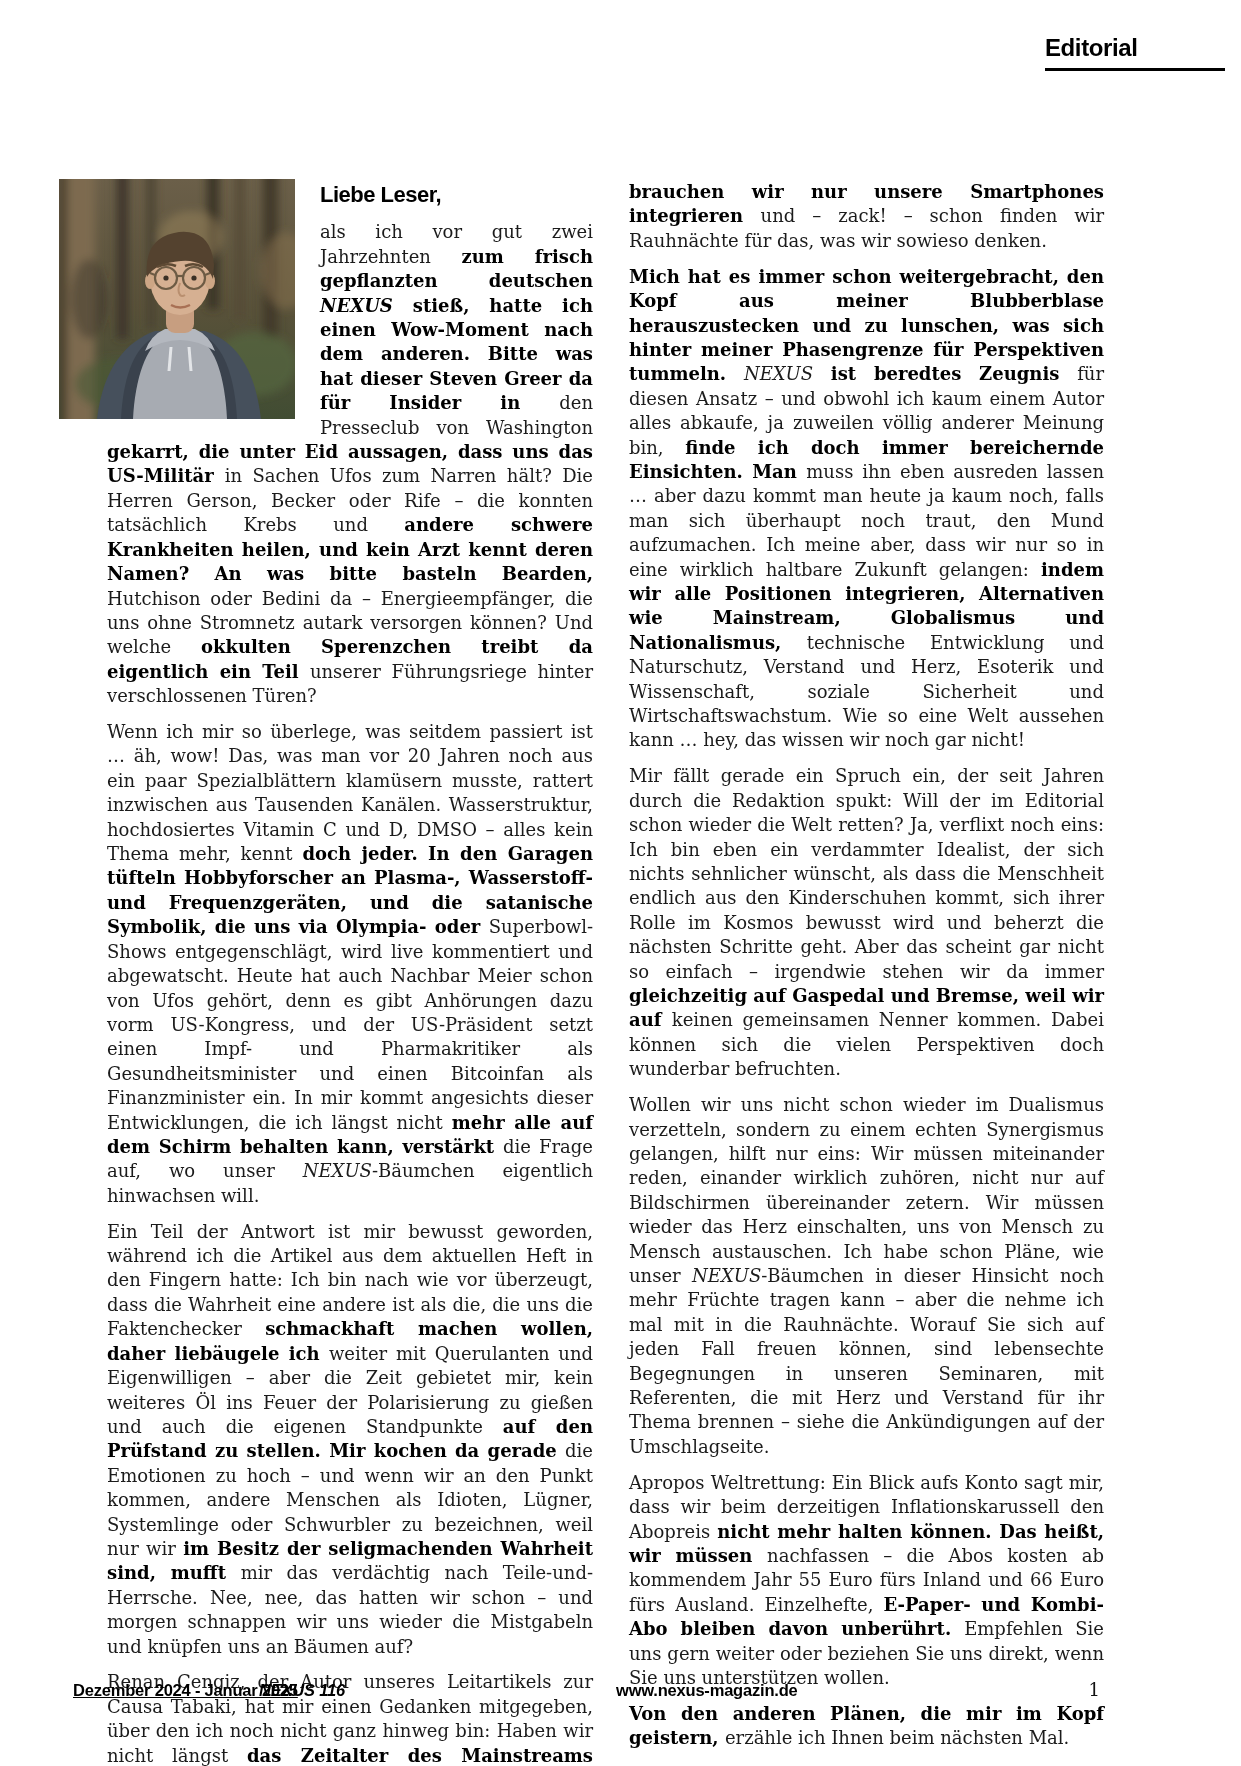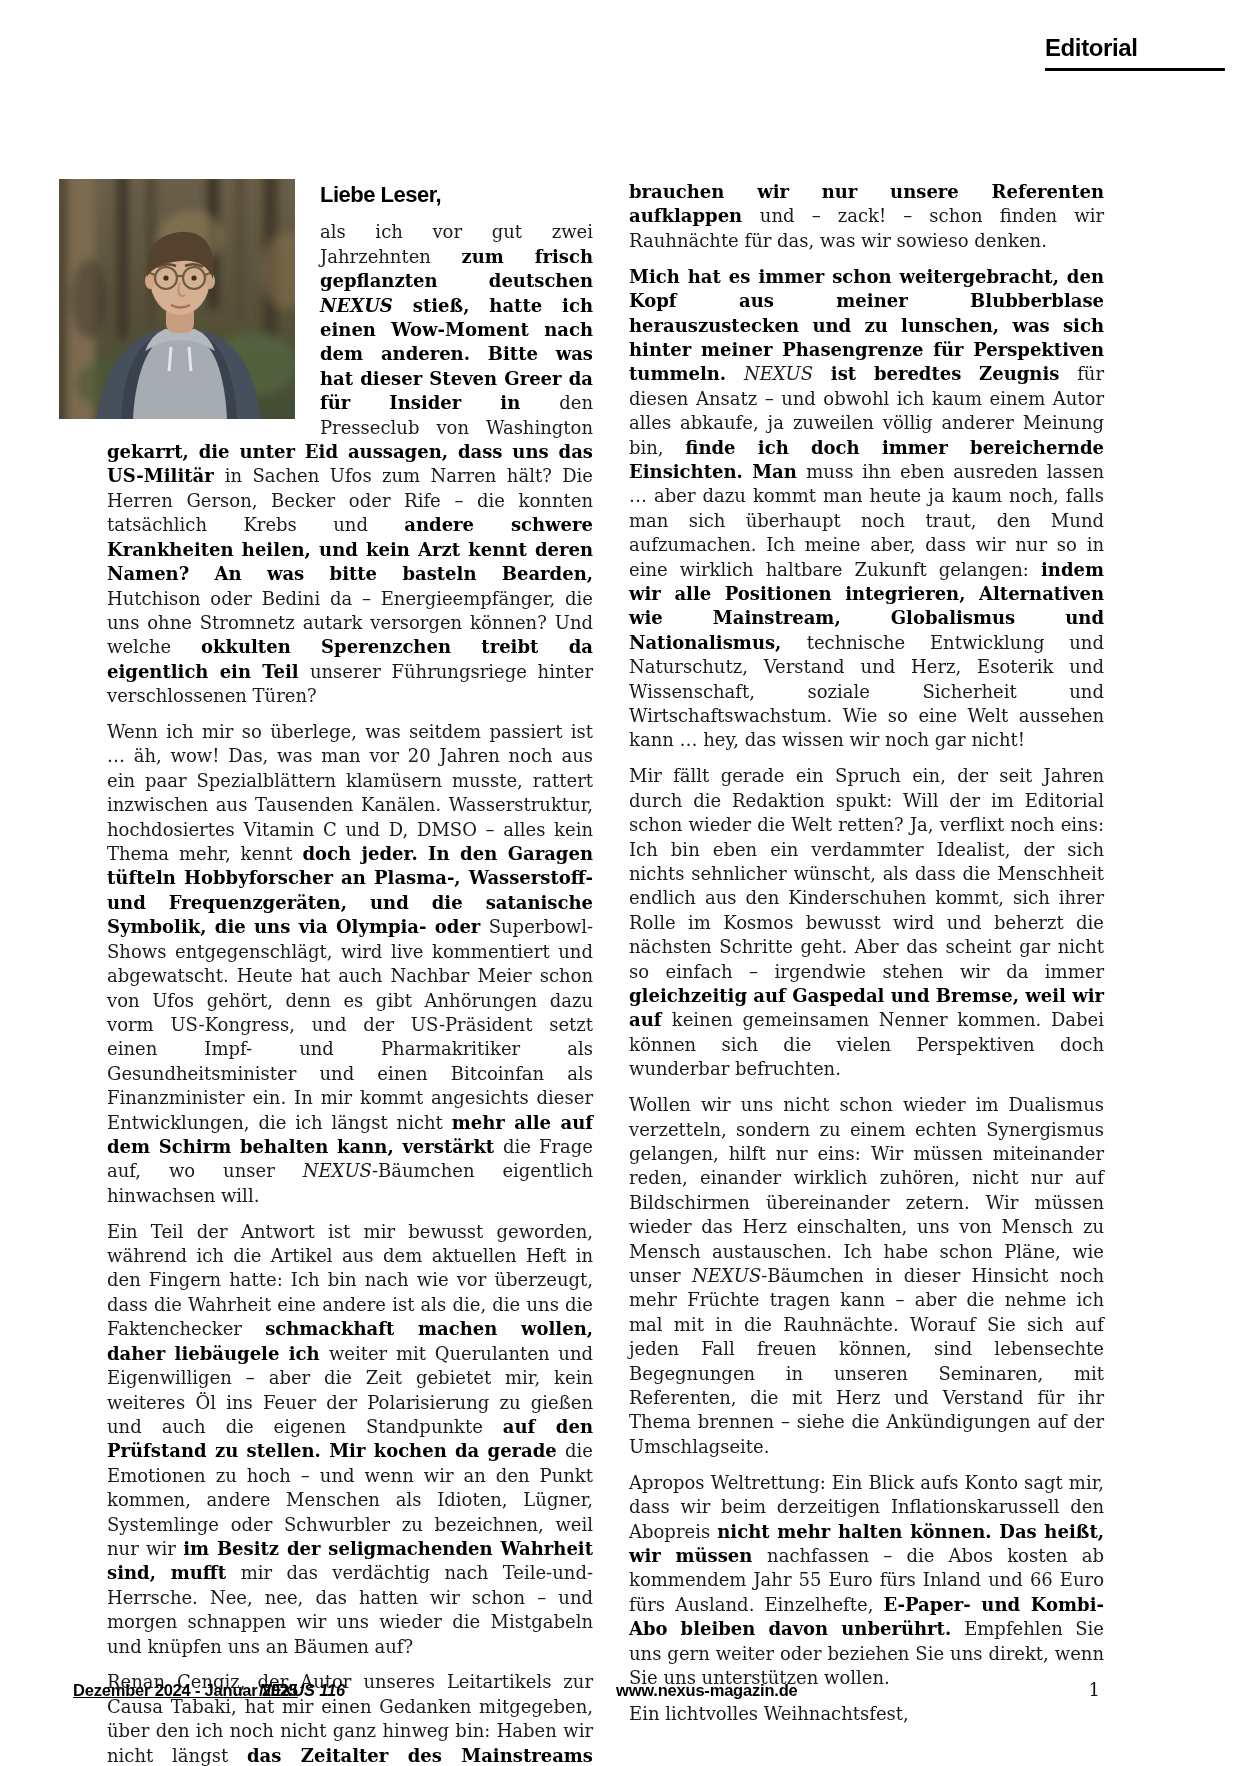--- a/index.html
+++ b/index.html
@@ -114,25 +114,26 @@
   <div class="col col-1">
     <div class="photo-spacer"></div>
     <h1 class="salutation">Liebe Leser,</h1>
   <p><span>als ich vor gut zwei Jahrzehnten </span><b>zum frisch gepflanzten deutschen </b><b><i>NEXUS</i></b><b> stieß, hatte ich einen Wow-Moment nach dem anderen. Bitte was hat dieser Steven Greer da für Insider in </b><span>den Presseclub von Washington </span><b>gekarrt, die unter Eid aussagen, dass uns das US-Militär </b><span>in Sachen Ufos zum Narren hält? Die Herren Gerson, Becker oder Rife – die konnten tatsächlich Krebs und </span><b>andere schwere Krankheiten heilen, und kein Arzt kennt deren Namen? An was bitte basteln Bearden, </b><span>Hutchison oder Bedini da – Energieempfänger, die uns ohne Stromnetz autark versorgen können? Und welche </span><b>okkulten Sperenzchen treibt da eigentlich ein Teil </b><span>unserer Führungsriege hinter verschlossenen Türen?</span></p>
       <p><span>Wenn ich mir so überlege, was seitdem passiert ist … äh, wow! Das, was man vor 20 Jahren noch aus ein paar Spezialblättern klamüsern musste, rattert inzwischen aus Tausenden Kanälen. Wasserstruktur, hochdosiertes Vitamin C und D, DMSO – alles kein Thema mehr, kennt </span><b>doch jeder. In den Garagen tüfteln Hobbyforscher an Plasma-, Wasserstoff- und Frequenzgeräten, und die satanische Symbolik, die uns via Olympia- oder </b><span>Superbowl-Shows entgegenschlägt, wird live kommentiert und abgewatscht. Heute hat auch Nachbar Meier schon von Ufos gehört, denn es gibt Anhörungen dazu vorm US-Kongress, und der US-Präsident setzt einen Impf- und Pharmakritiker als Gesundheitsminister und einen Bitcoinfan als Finanzminister ein. In mir kommt angesichts dieser Entwicklungen, die ich längst nicht </span><b>mehr alle auf dem Schirm behalten kann, verstärkt </b><span>die Frage auf, wo unser </span><span><i>NEXUS</i></span><span>-Bäumchen eigentlich hinwachsen will.</span></p>
       <p><span>Ein Teil der Antwort ist mir bewusst geworden, während ich die Artikel aus dem aktuellen Heft in den Fingern hatte: Ich bin nach wie vor überzeugt, dass die Wahrheit eine andere ist als die, die uns die Faktenchecker </span><b>schmackhaft machen wollen, daher liebäugele ich </b><span>weiter mit Querulanten und Eigenwilligen – aber die Zeit gebietet mir, kein weiteres Öl ins Feuer der Polarisierung zu gießen und auch die eigenen Standpunkte </span><b>auf den Prüfstand zu stellen. Mir kochen da gerade </b><span>die Emotionen zu hoch – und wenn wir an den Punkt kommen, andere Menschen als Idioten, Lügner, Systemlinge oder Schwurbler zu bezeichnen, weil nur wir </span><b>im Besitz der seligmachenden Wahrheit sind, mufft </b><span>mir das verdächtig nach Teile-und-Herrsche. Nee, nee, das hatten wir schon – und morgen schnappen wir uns wieder die Mistgabeln und knüpfen uns an Bäumen auf?</span></p>
       <p><span>Renan Cengiz, der Autor unseres Leitartikels zur Causa Tabaki, hat mir einen Gedanken mitgegeben, über den ich noch nicht ganz hinweg bin: Haben wir nicht längst </span><b>das Zeitalter des Mainstreams verlassen – und sind </b></p>
     </div>
 
   <div class="col col-2">
-      <p><b>brauchen wir nur unsere Referenten aufklappen </b><span>und – zack! – schon finden wir Rauhnächte für das, was wir sowieso denken.</span></p>
+      <p><b>brauchen wir nur unsere Smartphones integrieren </b><span>und – zack! – schon finden wir Rauhnächte für das, was wir sowieso denken.</span></p>
       <p><b>Mich hat es immer schon weitergebracht, den Kopf aus meiner Blubberblase herauszustecken und zu lunschen, was sich hinter meiner Phasengrenze für Perspektiven tummeln. </b><span><i>NEXUS</i></span><b> ist beredtes Zeugnis </b><span>für diesen Ansatz – und obwohl ich kaum einem Autor alles abkaufe, ja zuweilen völlig anderer Meinung bin, </span><b>finde ich doch immer bereichernde Einsichten. Man </b><span>muss ihn eben ausreden lassen … aber dazu kommt man heute ja kaum noch, falls man sich überhaupt noch traut, den Mund aufzumachen. Ich meine aber, dass wir nur so in eine wirklich haltbare Zukunft gelangen: </span><b>indem wir alle Positionen integrieren, Alternativen wie Mainstream, Globalismus und Nationalismus, </b><span>technische Entwicklung und Naturschutz, Verstand und Herz, Esoterik und Wissenschaft, soziale Sicherheit und Wirtschaftswachstum. Wie so eine Welt aussehen kann … hey, das wissen wir noch gar nicht!</span></p>
       <p><span>Mir fällt gerade ein Spruch ein, der seit Jahren durch die Redaktion spukt: Will der im Editorial schon wieder die Welt retten? Ja, verflixt noch eins: Ich bin eben ein verdammter Idealist, der sich nichts sehnlicher wünscht, als dass die Menschheit endlich aus den Kinderschuhen kommt, sich ihrer Rolle im Kosmos bewusst wird und beherzt die nächsten Schritte geht. Aber das scheint gar nicht so einfach – irgendwie stehen wir da immer </span><b>gleichzeitig auf Gaspedal und Bremse, weil wir auf </b><span>keinen gemeinsamen Nenner kommen. Dabei können sich die vielen Perspektiven doch wunderbar befruchten.</span></p>
       <p><span>Wollen wir uns nicht schon wieder im Dualismus verzetteln, sondern zu einem echten Synergismus gelangen, hilft nur eins: Wir müssen miteinander reden, einander wirklich zuhören, nicht nur auf Bildschirmen übereinander zetern. Wir müssen wieder das Herz einschalten, uns von Mensch zu Mensch austauschen. Ich habe schon Pläne, wie unser </span><span><i>NEXUS</i></span><span>-Bäumchen in dieser Hinsicht noch mehr Früchte tragen kann – aber die nehme ich mal mit in die Rauhnächte. Worauf Sie sich auf jeden Fall freuen können, sind lebensechte Begegnungen in unseren Seminaren, mit Referenten, die mit Herz und Verstand für ihr Thema brennen – siehe die Ankündigungen auf der Umschlagseite.</span></p>
       <p><span>Apropos Weltrettung: Ein Blick aufs Konto sagt mir, dass wir beim derzeitigen Inflationskarussell den Abopreis </span><b>nicht mehr halten können. Das heißt, wir müssen </b><span>nachfassen – die Abos kosten ab kommendem Jahr 55 Euro fürs Inland und 66 Euro fürs Ausland. Einzelhefte, </span><b>E-Paper- und Kombi-Abo bleiben davon unberührt. </b><span>Empfehlen Sie uns gern weiter oder beziehen Sie uns direkt, wenn Sie uns unterstützen wollen.</span></p>
+      <p><b>Von den anderen Plänen, die mir im Kopf geistern, </b><span>erzähle ich Ihnen beim nächsten Mal.</span></p>
       <p><span>Ein lichtvolles Weihnachtsfest,</span></p>
     </div>
 
   <div class="footer-item footer-date">Dezember 2024 - Januar 2025</div>
   <div class="footer-item footer-issue">NEXUS 116</div>
   <div class="footer-item footer-site">www.nexus-magazin.de</div>
   <div class="footer-page">1</div>
 
 </div>
 

